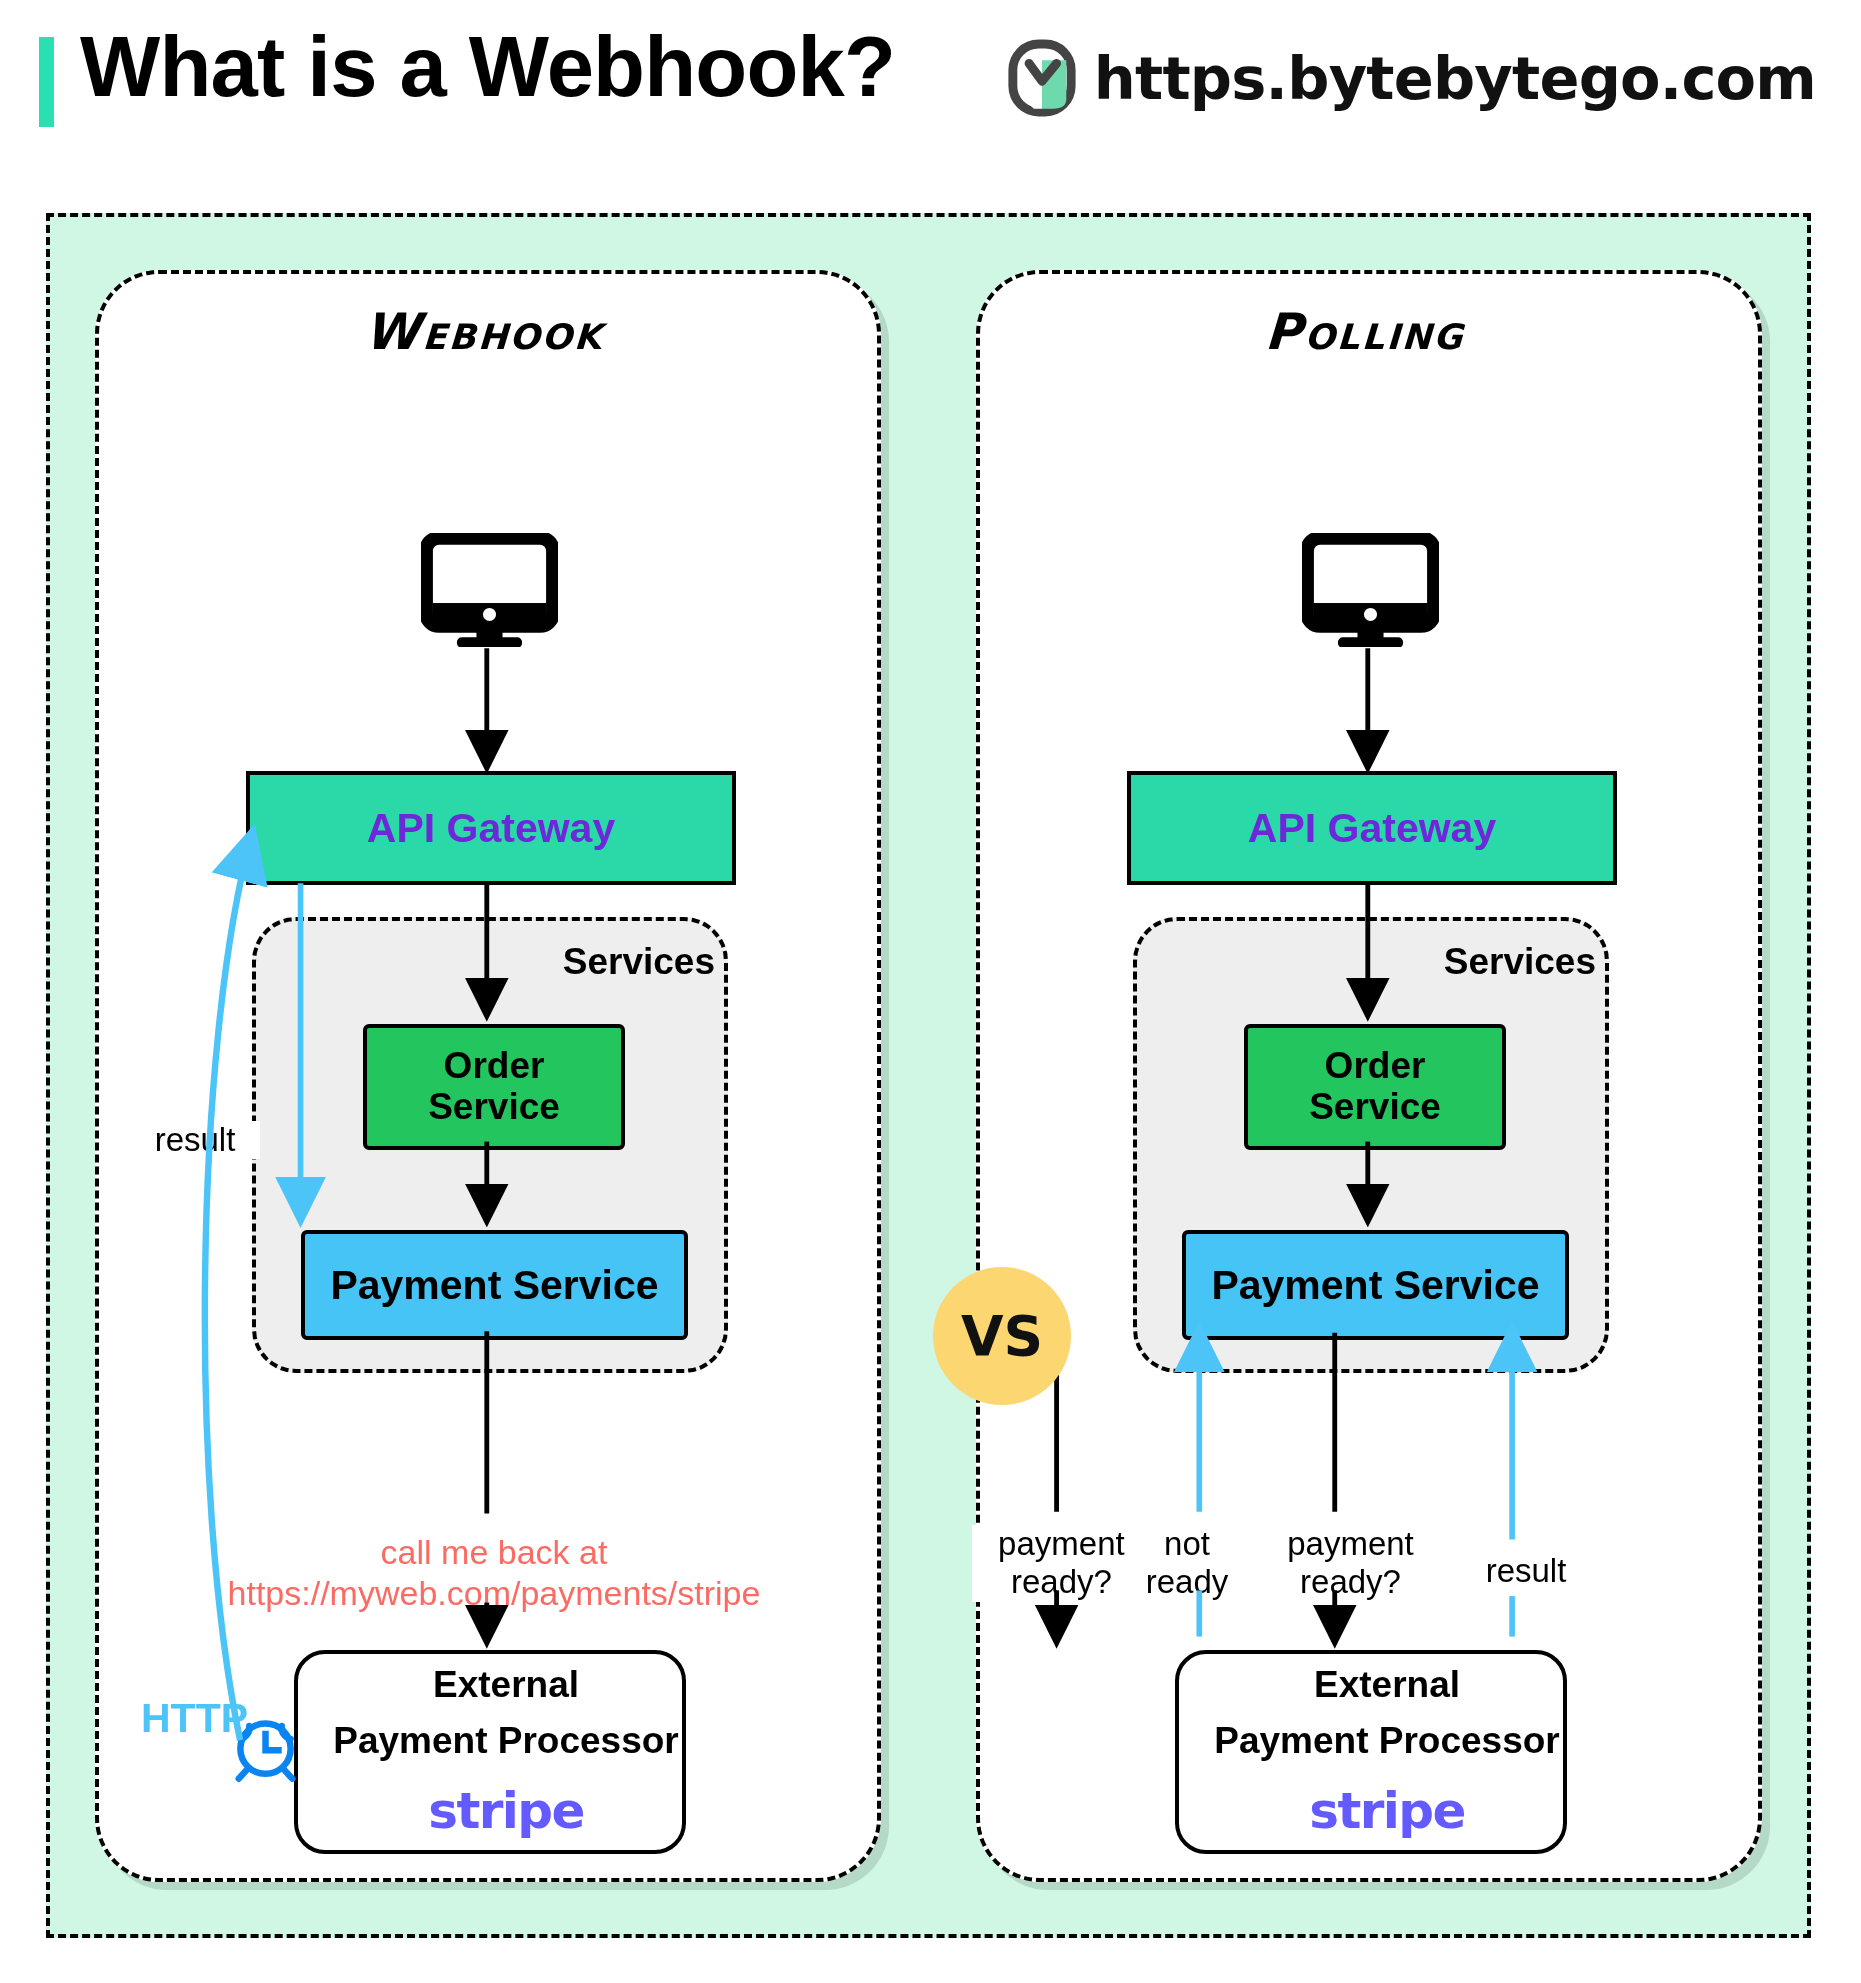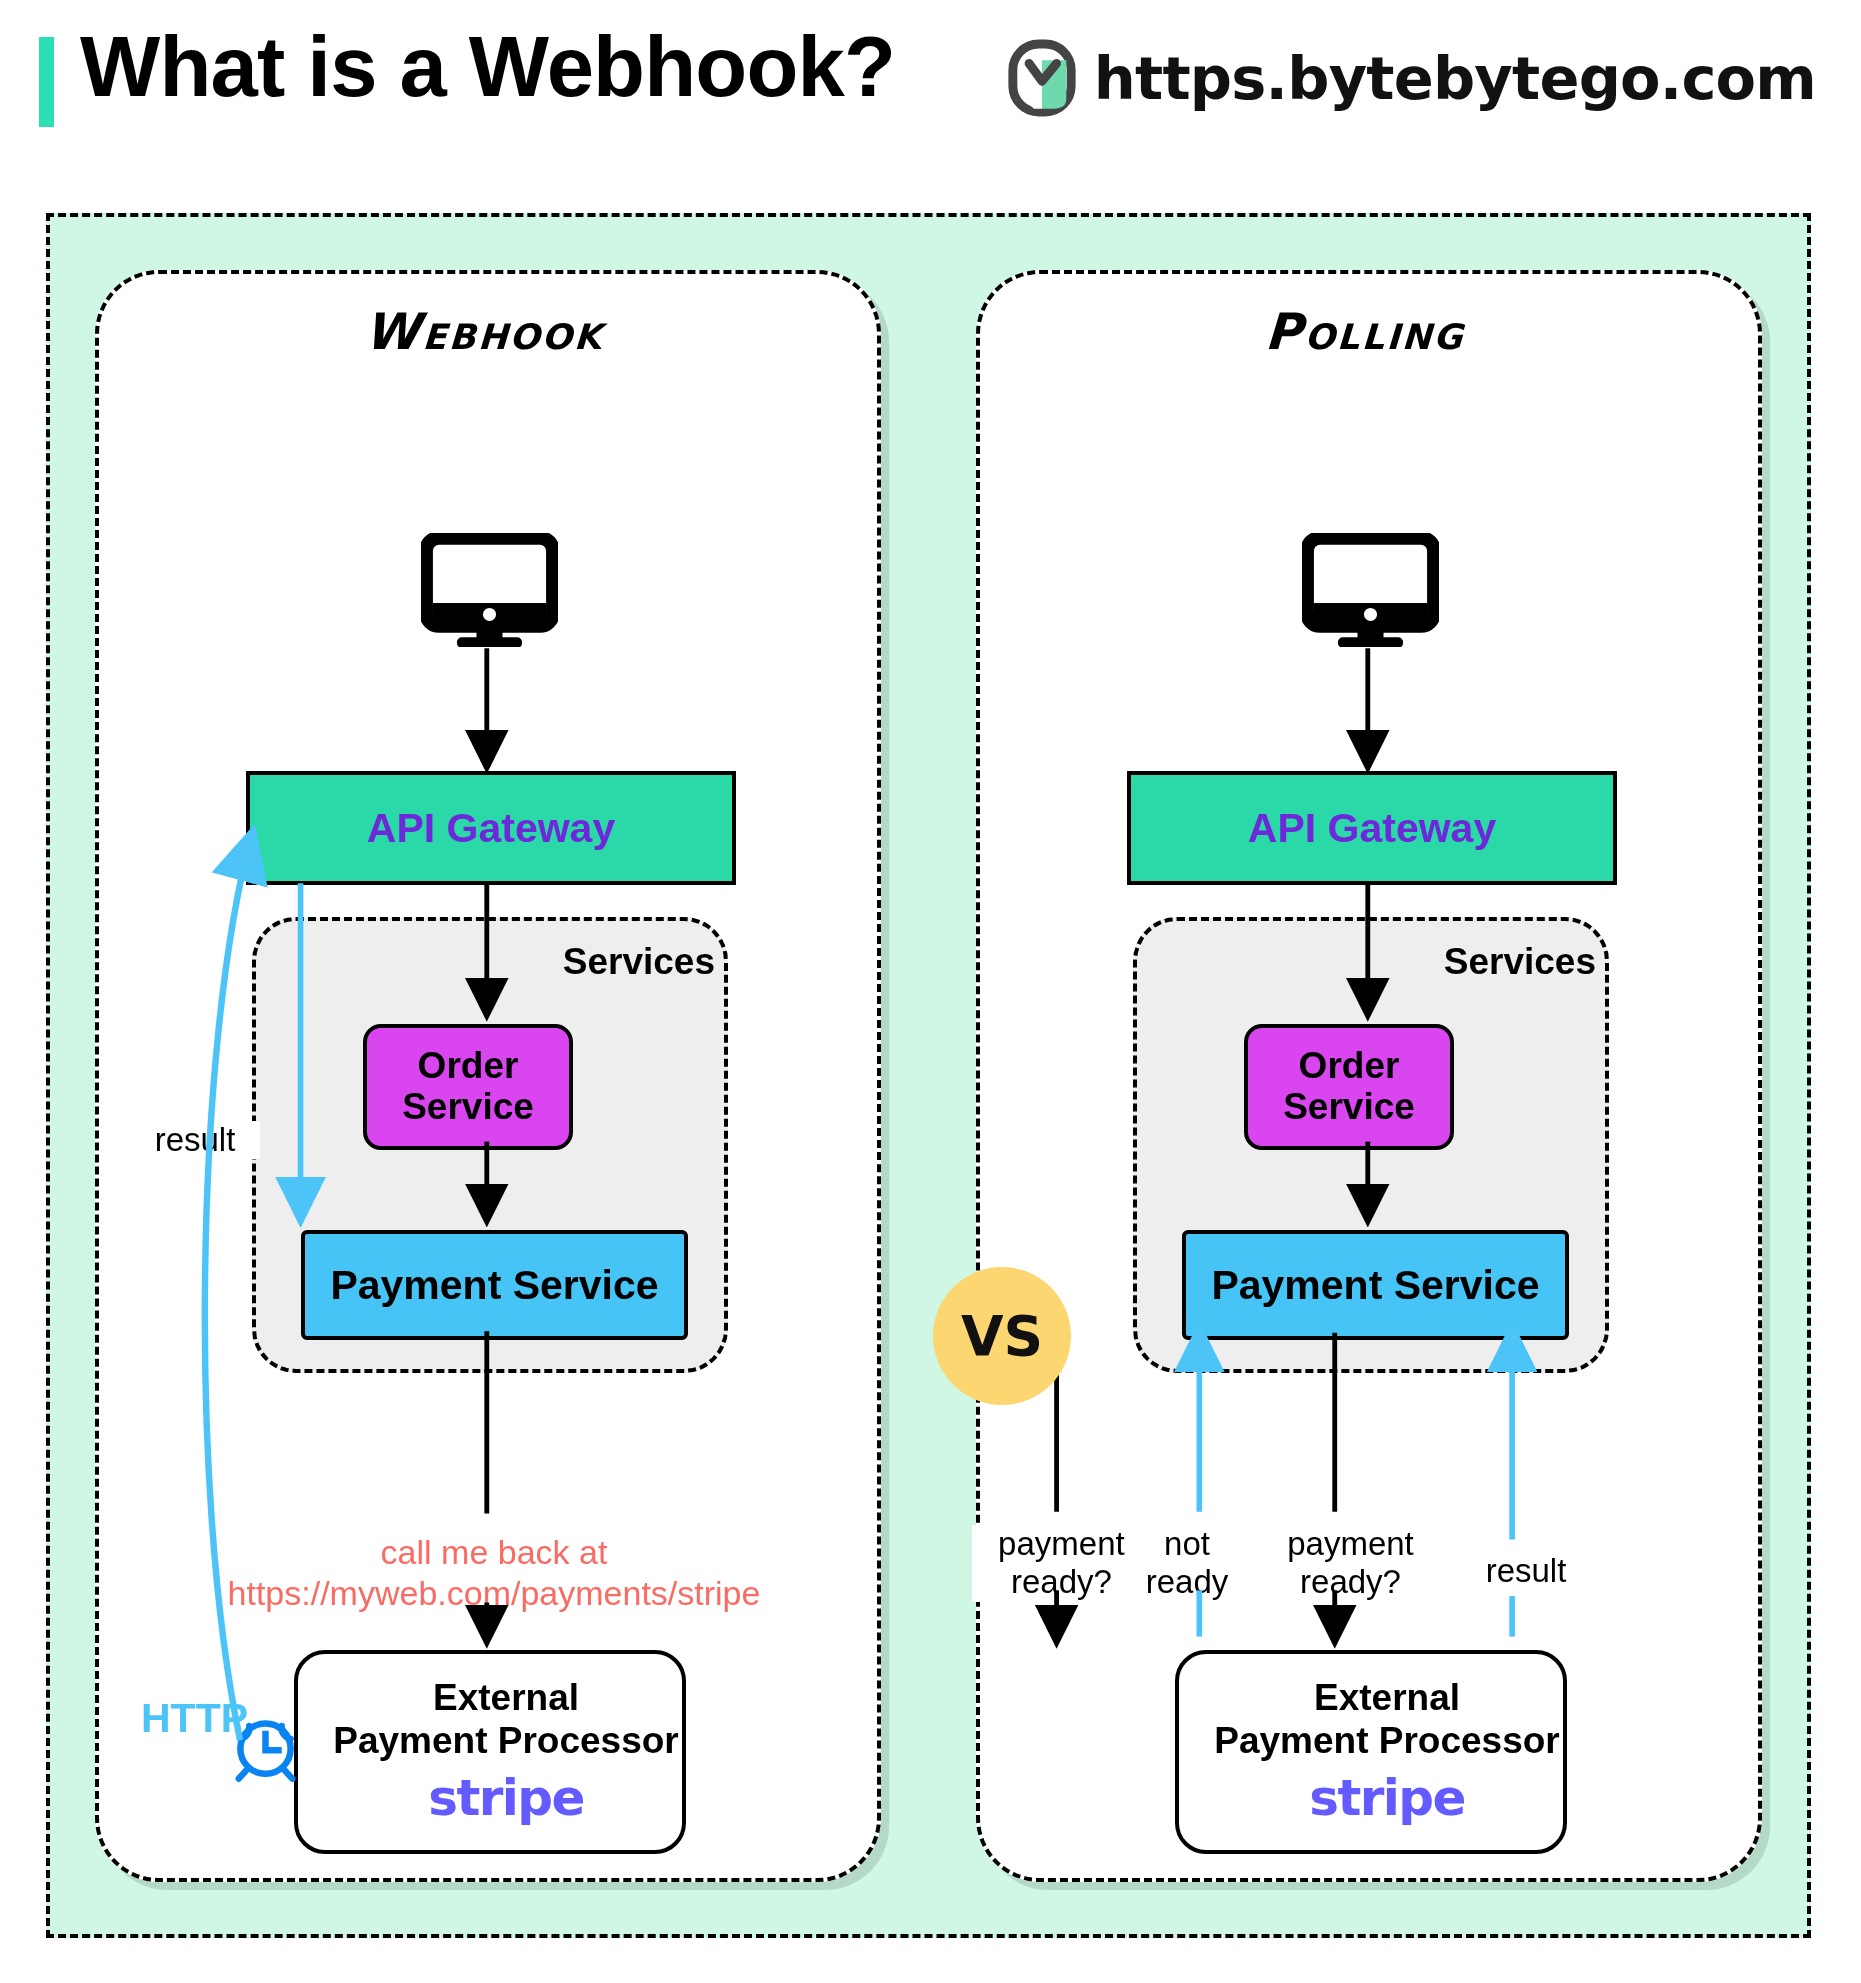--- a/index.html
+++ b/index.html
@@ -98,41 +98,41 @@
   .services-box{
     position:absolute;width:476px;height:456px;
     background:#EEEEEE;border:4.9px dashed #000;
     border-radius:44px;box-sizing:border-box;
   }
   .services-label{
     position:absolute;right:9px;top:19.5px;
     font-size:37px;font-weight:bold;color:#000;margin-left:24px;
   }
   .order-svc{
-    position:absolute;width:210px;height:126px;
-    background:#d946ef;border:4.9px solid #000;border-radius:18px;
+    position:absolute;width:262px;height:126px;
+    background:#22c55e;border:4.9px solid #000;border-radius:6px;
     box-sizing:border-box;
     display:flex;flex-direction:column;align-items:center;justify-content:center;
     font-size:37px;font-weight:bold;color:#000;line-height:1.1;
   }
   .pay-svc{
     position:absolute;width:387px;height:110px;
     background:#45C4F5;border:4.9px solid #000;border-radius:6px;
     box-sizing:border-box;
     display:flex;align-items:center;justify-content:center;
     font-size:41px;font-weight:bold;color:#000;
   }
 
   
   .ext-proc{
     position:absolute;width:392px;height:204px;
     background:#fff;border:4.9px solid #000;border-radius:31px;
     box-sizing:border-box;
     display:flex;flex-direction:column;align-items:center;justify-content:center;
-    gap:1px;
+    gap:14px;
     padding-left:32px;
   }
   .ext-line{font-size:37px;font-weight:bold;color:#000;line-height:1.12;text-align:center;}
   .stripe-logo{
     font-size:50px;font-weight:bold;color:#635BFF;
     font-family:"DejaVu Sans", sans-serif;
     letter-spacing:-1.6px;margin-top:6.5px;
   }
 
   

